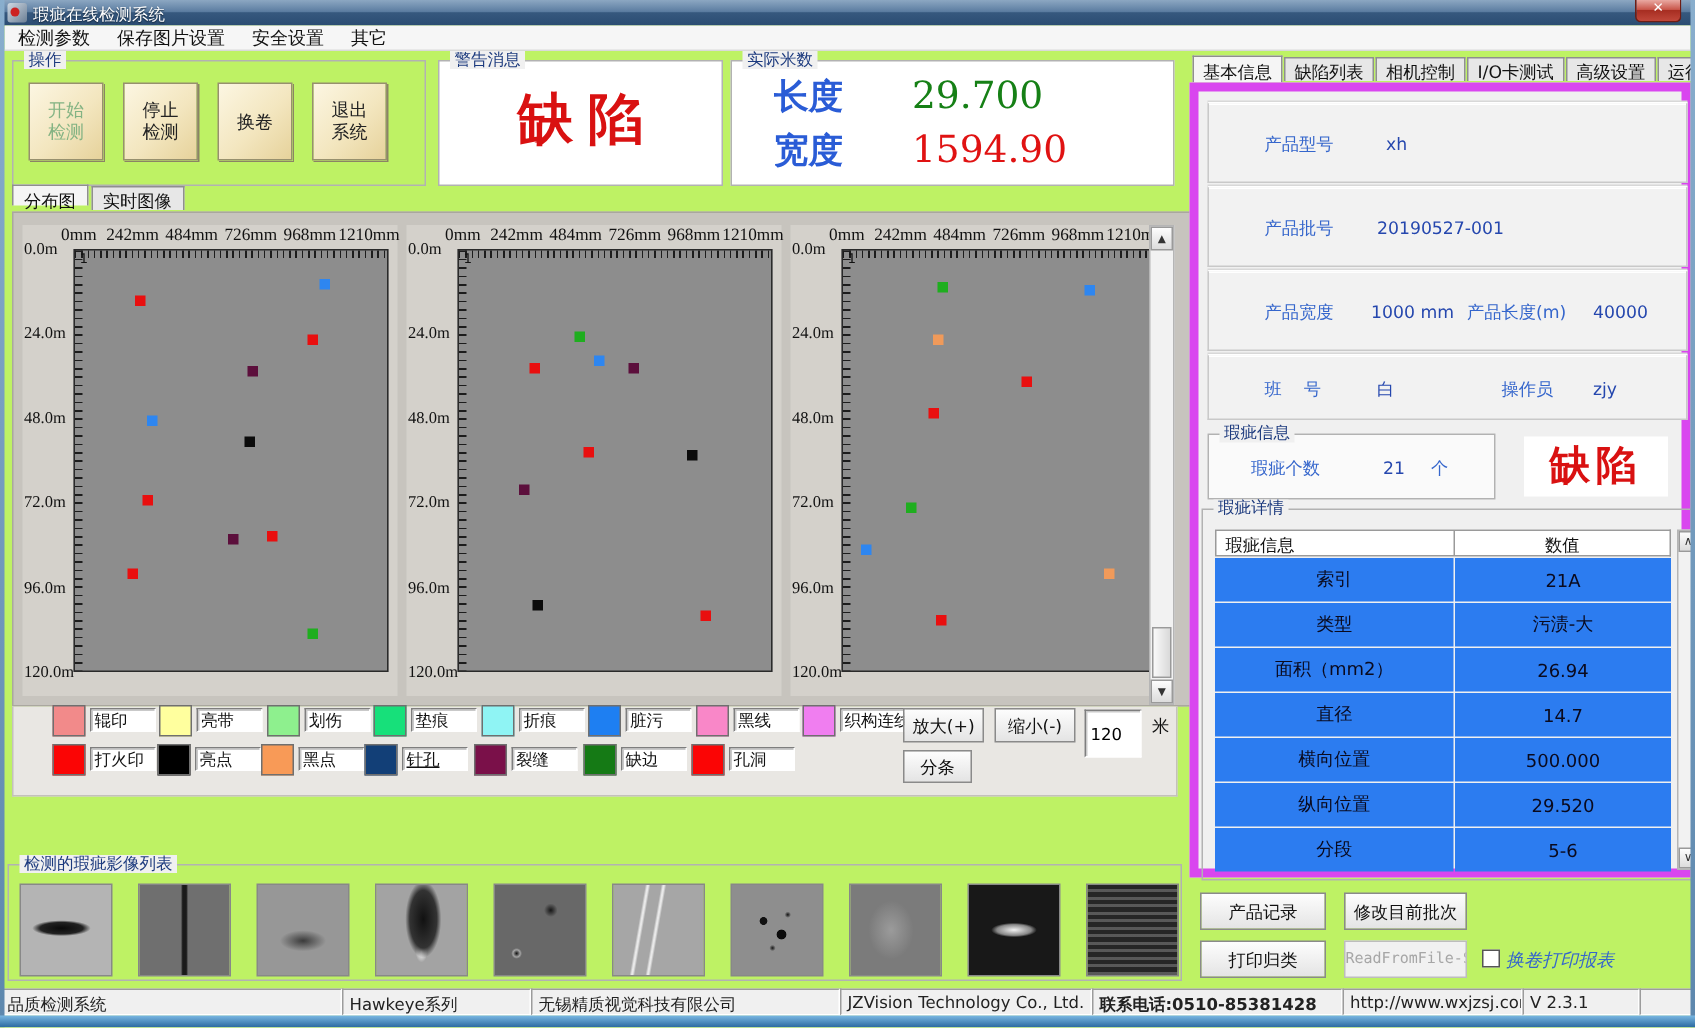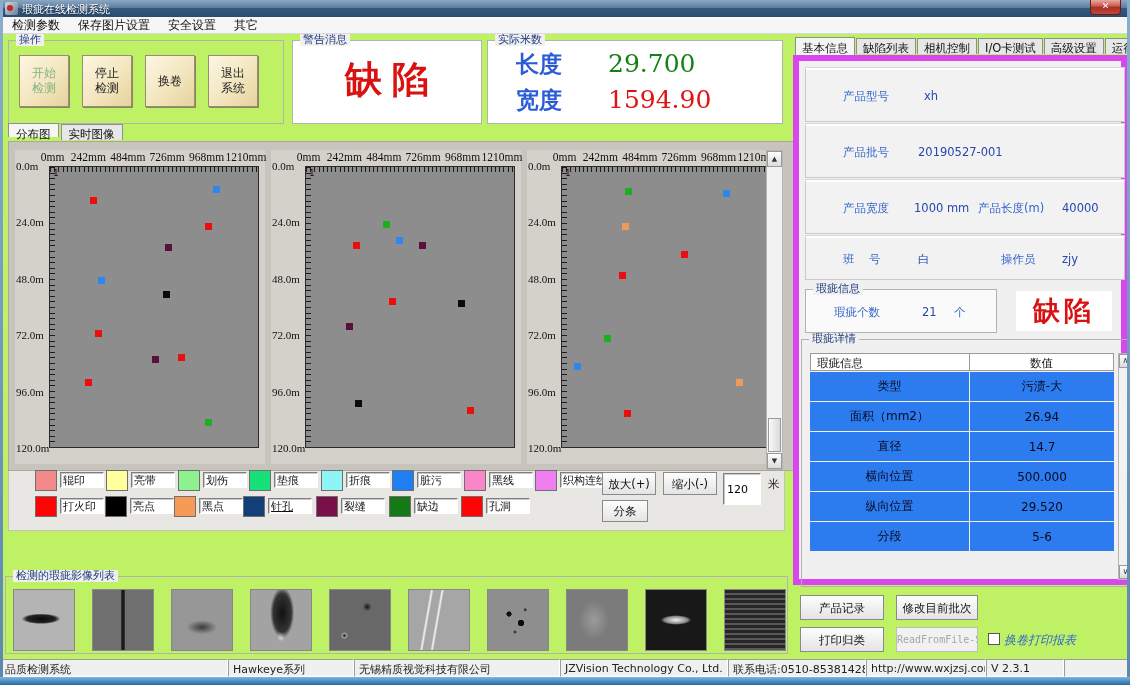--- a/index.html
+++ b/index.html
@@ -316,21 +316,21 @@
         <div class="thumb" style="left: 639px; background: radial-gradient(19px 6px, rgb(242, 242, 242) 0%, rgb(136, 136, 136) 60%, rgba(0, 0, 0, 0) 80%), linear-gradient(rgb(24, 24, 24), rgb(24, 24, 24));"></div>
         <div class="thumb" style="left: 718px; background: repeating-linear-gradient(0deg, rgba(205, 205, 205, 0.3) 0px, rgba(205, 205, 205, 0.3) 2px, rgba(0, 0, 0, 0) 2px, rgba(0, 0, 0, 0) 5px), linear-gradient(rgb(38, 38, 38), rgb(38, 38, 38));"></div>
       </div>
   </div>
 
   <div class="statusbar">
       <span class="seg" style="width: 228px;">品质检测系统</span>
       <span class="seg" style="width: 126px;">Hawkeye系列</span>
       <span class="seg" style="width: 206px;">无锡精质视觉科技有限公司</span>
       <span class="seg" style="width: 168px;">JZVision Technology Co., Ltd.</span>
-      <span class="seg" style="width: 138px;">联系电话:0510-85381428</span>
+      <span class="seg" style="width: 167px; font-weight: bold;">联系电话:0510-85381428</span>
       <span class="seg" style="width: 120px;">http://www.wxjzsj.com/</span>
       <span class="seg" style="width: 78px;">V 2.3.1</span>
       <span class="seg" style="flex: 1 1 0%;"></span>
     </div>
   <div class="bottom-strip"></div>
 
   <div class="rtabs">
       <div class="rtab active">基本信息</div>
       <div class="rtab">缺陷列表</div>
       <div class="rtab">相机控制</div>
@@ -372,20 +372,24 @@
 
     <div class="grp" style="left:2px;top:278px;width:328px;height:248px;">
       <span class="grp-label">瑕疵详情</span>
       <div class="dtable">
         <div class="drow dhead">
             <span class="dcell c1">瑕疵信息</span>
             <span class="dcell c2">数值</span>
           </div>
         <div class="dbody">
             <div class="drow">
+              <span class="dcell c1">索引</span>
+              <span class="dcell c2">21A</span>
+            </div>
+            <div class="drow">
               <span class="dcell c1">类型</span>
               <span class="dcell c2">污渍-大</span>
             </div>
             <div class="drow">
               <span class="dcell c1">面积（mm2）</span>
               <span class="dcell c2">26.94</span>
             </div>
             <div class="drow">
               <span class="dcell c1">直径</span>
               <span class="dcell c2">14.7</span>

